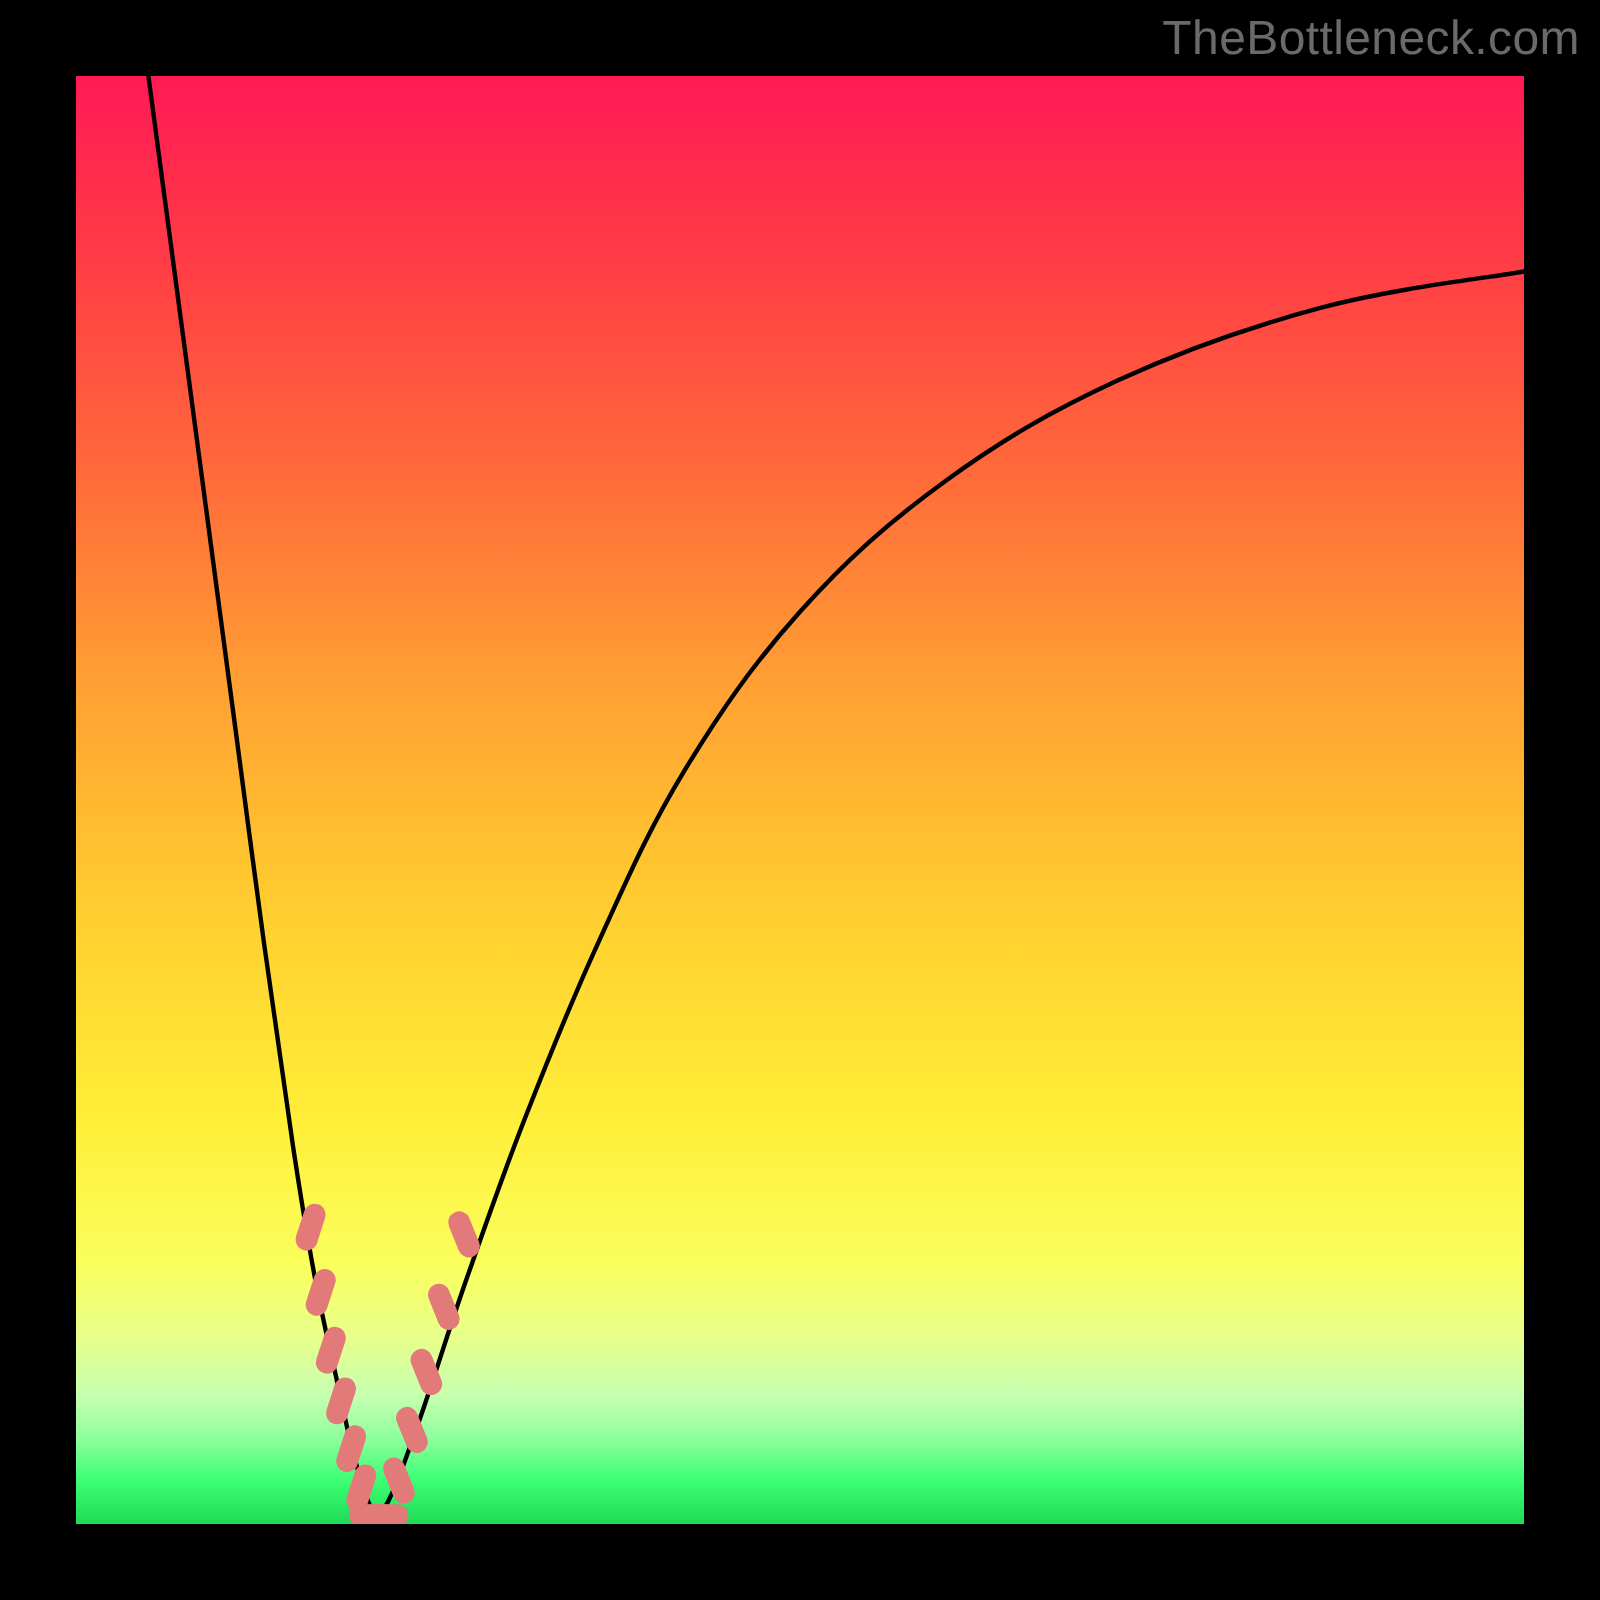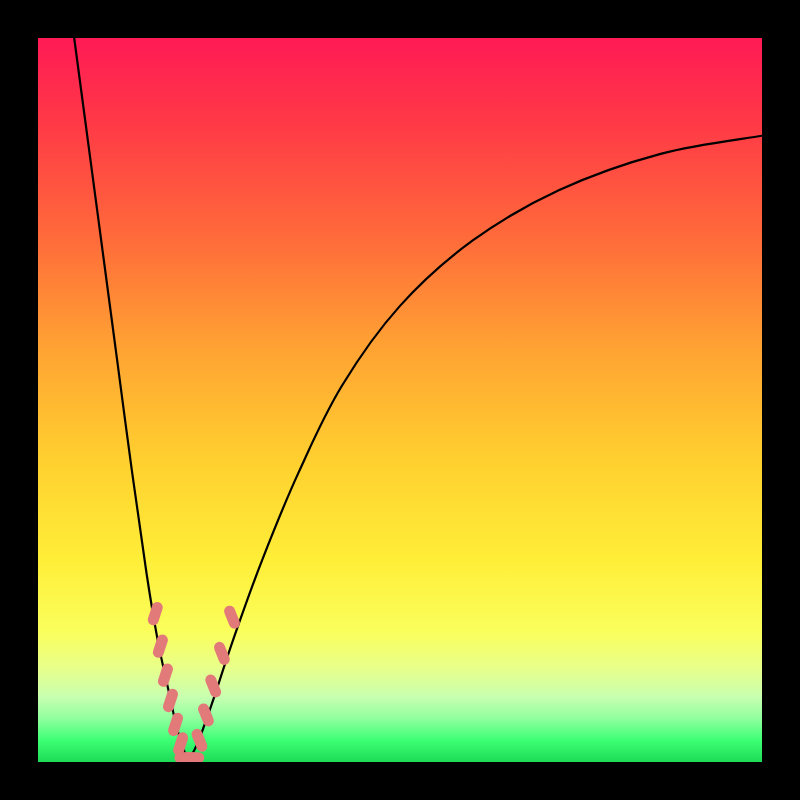--- a/index.html
+++ b/index.html
@@ -80,14 +80,15 @@
           <rect x="142.212" y="714.156" width="24" height="11" rx="5.5" ry="5.5" fill="#e27a7a" transform="rotate(0 154.212 719.656)"></rect>
           <rect x="149.452" y="696.78" width="24" height="11" rx="5.5" ry="5.5" fill="#e27a7a" transform="rotate(68 161.452 702.28)"></rect>
           <rect x="155.968" y="671.44" width="24" height="11" rx="5.5" ry="5.5" fill="#e27a7a" transform="rotate(68 167.968 676.94)"></rect>
           <rect x="163.208" y="642.48" width="24" height="11" rx="5.5" ry="5.5" fill="#e27a7a" transform="rotate(68 175.208 647.98)"></rect>
           <rect x="171.89600000000002" y="609.9" width="24" height="11" rx="5.5" ry="5.5" fill="#e27a7a" transform="rotate(68 183.89600000000002 615.4)"></rect>
           <rect x="182.032" y="573.7" width="24" height="11" rx="5.5" ry="5.5" fill="#e27a7a" transform="rotate(68 194.032 579.2)"></rect>
         </g>
     </svg>
   </div>
 
+  <div class="watermark">TheBottleneck.com</div>
 
 </div>
 
 </body></html>

